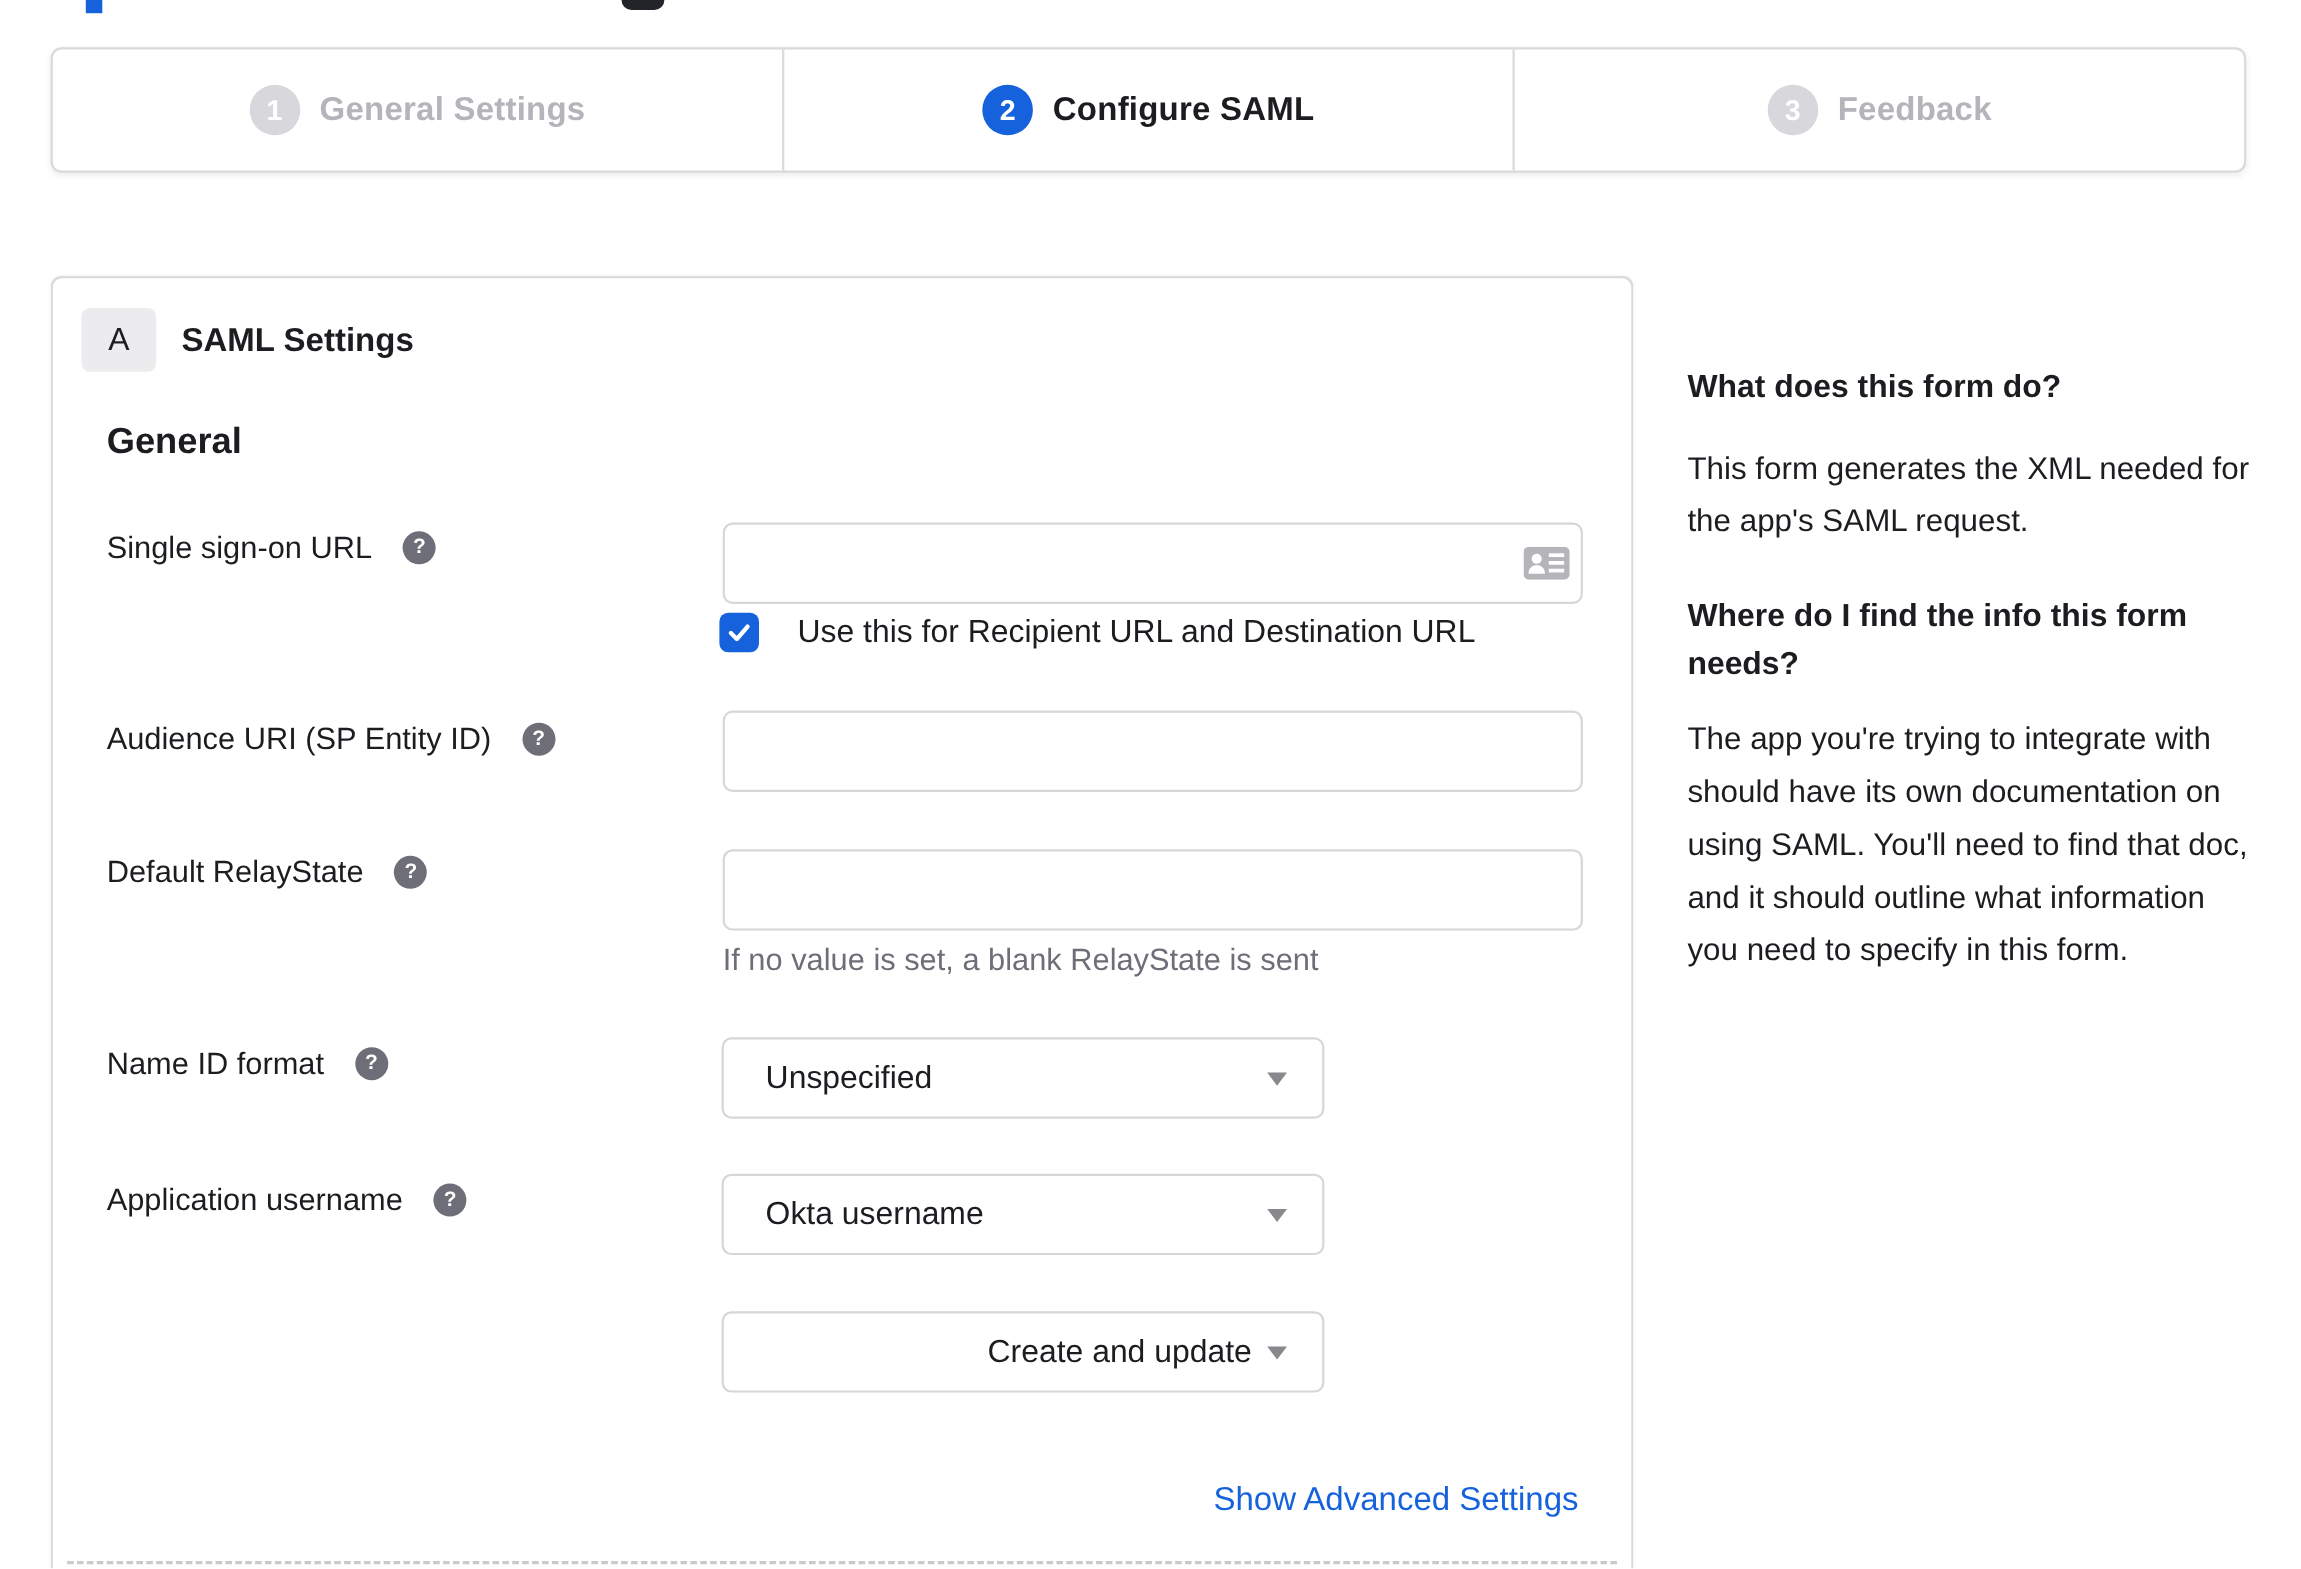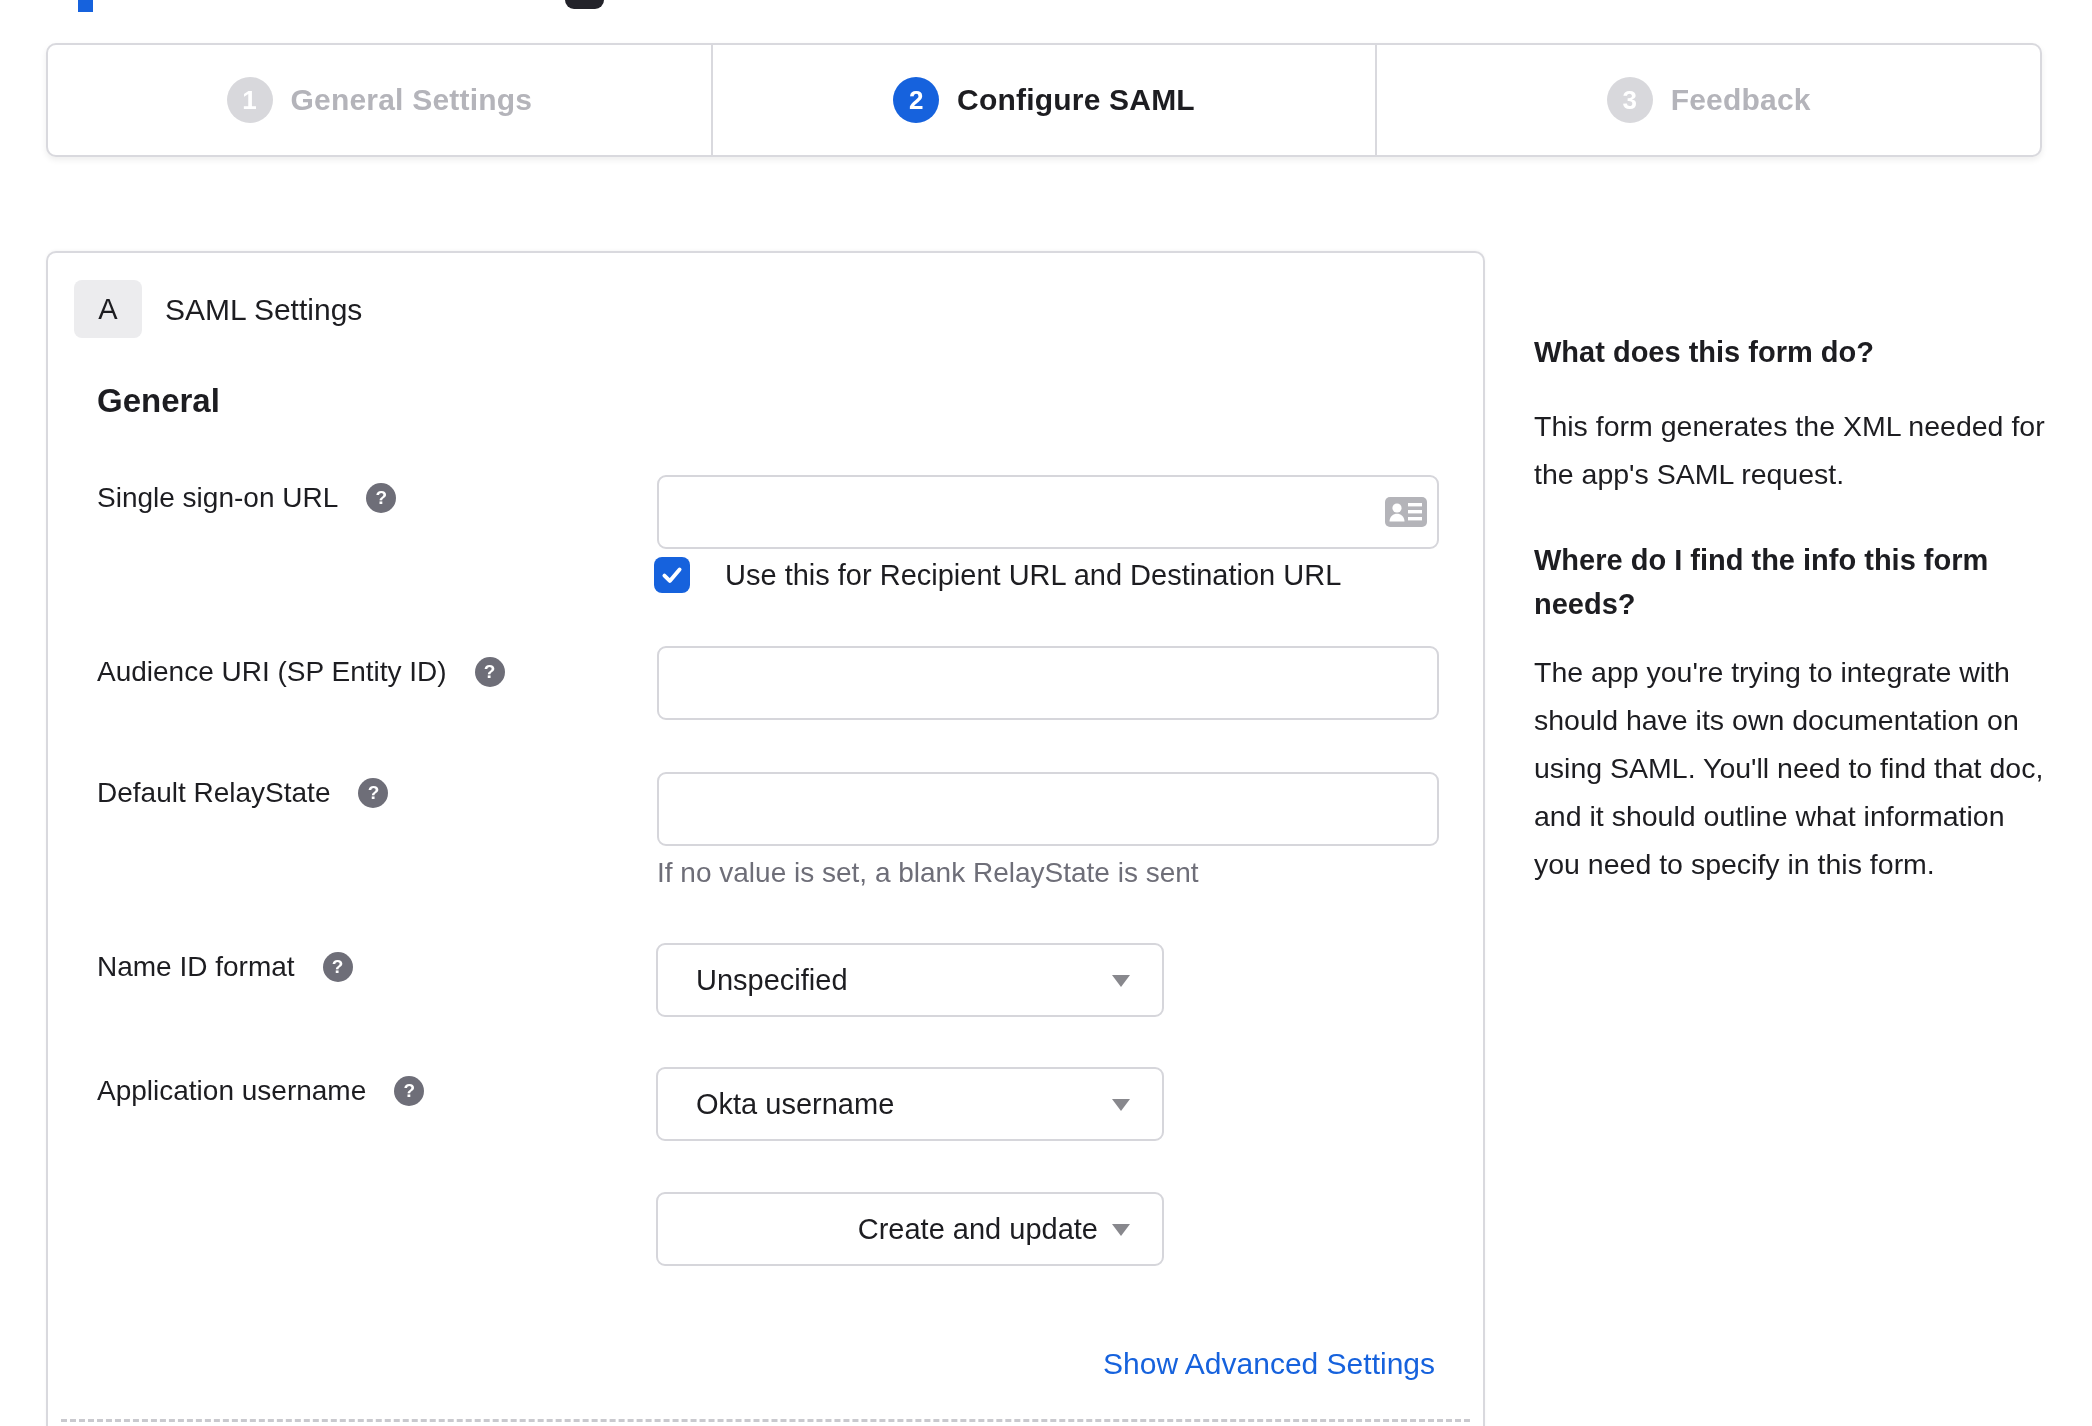--- a/index.html
+++ b/index.html
@@ -39,21 +39,21 @@
     background:#fff; border:2px solid #d9d9de; border-bottom:none;
     border-radius:10px 10px 0 0;
     box-shadow:0 -1px 3px rgba(0,0,0,0.04);
   }
   .badge {
     position:absolute; left:26px; top:27px; width:68px; height:58px;
     background:#ececee; border-radius:8px;
     display:flex; align-items:center; justify-content:center;
     font-size:29px; color:#1d1d21;
   }
-  .card-title { position:absolute; left:117px; top:40px; font-size:30px; font-weight:400; }
+  .card-title { position:absolute; left:117px; top:40px; font-size:30px; font-weight:700; }
   .group-heading { position:absolute; left:49px; top:129px; font-size:33px; font-weight:700; }
 
   .field-label {
     position:absolute; left:49px; height:34px;
     display:flex; align-items:center; gap:28px;
     font-size:28px; color:#1d1d21;
   }
   .label-sso      { top:228px; }
   .label-audience { top:402px; }
   .label-relay    { top:523px; }
@@ -84,21 +84,21 @@
   .checkbox {
     position:absolute; left:606px; top:304px; width:36px; height:36px;
     background:#1662dd; border-radius:8px; cursor:pointer;
     display:flex; align-items:center; justify-content:center;
   }
   .checkbox-label { position:absolute; left:677px; top:306px; font-size:29px; color:#1d1d21; }
 
   .helper-text { position:absolute; left:609px; top:604px; font-size:28px; color:#6e6e78; }
 
   .select-box {
-    position:absolute; left:608px; width:508px; height:74px;
+    position:absolute; left:608px; width:548px; height:74px;
     border:2px solid #d6d6db; border-radius:9px; background:#fff;
     display:flex; align-items:center;
     font-size:29px; color:#1d1d21; padding:0 64px 0 38px; cursor:pointer;
   }
   .select-nameid  { top:690px; }
   .select-appuser { top:814px; }
   .select-update  { top:939px;justify-content:flex-end; }
   .caret-down {
     position:absolute; right:32px; top:50%; margin-top:-5px;
     width:0; height:0;

